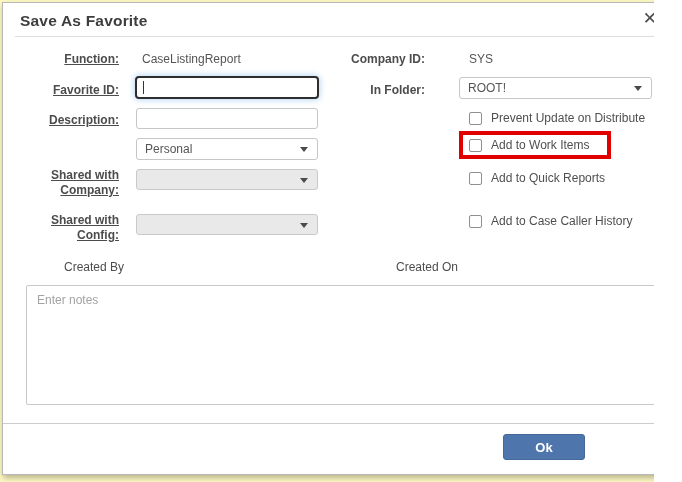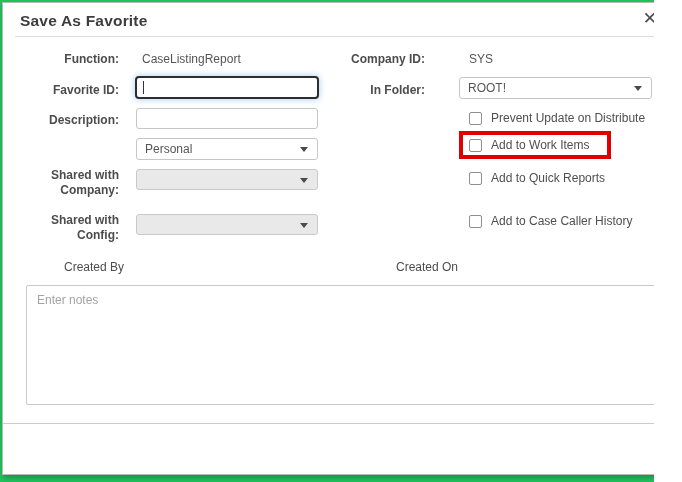--- a/index.html
+++ b/index.html
@@ -1,35 +1,35 @@
 <!DOCTYPE html>
 <html><head>
 <meta charset="utf-8">
 <style>
   * { box-sizing: border-box; margin: 0; padding: 0; }
   html,body { background:#fff; font-family:"Liberation Sans", sans-serif; }
-  .stage { position:relative; width:654px; height:482px; background:#22c55e; overflow:hidden; }
+  .stage { position:relative; width:654px; height:482px; background:#fef9c3; overflow:hidden; }
   .dialog {
     position:absolute; left:2px; top:2px; width:668px; height:473px;
     background:#fff; border:1px solid #b9b9b9;
     box-shadow:1px 3px 6px rgba(0,0,0,0.28);
   }
   .title {
     position:absolute; left:17px; top:9px;
     font-size:15.5px; font-weight:bold; color:#3d3d3d; letter-spacing:.2px;
   }
   .close {
     position:absolute; right:12px; top:6px; font-size:17px; color:#4c4c4c;
     cursor:pointer; line-height:20px;
   }
   .header-divider { position:absolute; top:33px; left:12px; right:13px; border-top:1px solid #ddd; }
 
   .lbl {
     position:absolute; width:100px; text-align:right;
-    font-size:12px; font-weight:bold; color:#4c4c4c; line-height:15px;
+    font-size:12px; font-weight:bold; color:#4c4c4c; line-height:15px;text-decoration:underline;
   }
   .lbl-r { position:absolute; width:92px; text-align:right;
     font-size:12px; font-weight:bold; color:#4c4c4c; line-height:15px; }
   .val { position:absolute; font-size:12px; color:#555; }
 
   .txt {
     position:absolute; border:1px solid #c6c6c6; border-radius:3px; background:#fff;
     font-family:"Liberation Sans", sans-serif; font-size:12px; color:#444; padding:2px 7px;
   }
   .txt.focused {
@@ -137,15 +137,16 @@
     <div class="cb-row" style="left:466px; top:211px;">
       <span class="cb"></span>
       <span class="cb-label">Add to Case Caller History</span>
     </div>
 
     <div class="section-label" style="left:61px; top:257px;">Created By</div>
     <div class="section-label" style="left:393px; top:257px;">Created On</div>
     <textarea class="notes" placeholder="Enter notes" style=""></textarea>
 
     <div class="footer-divider"></div>
+    <button class="btn btn-ok">Ok</button>
 
   </div>
 </div>
 
 </body></html>

